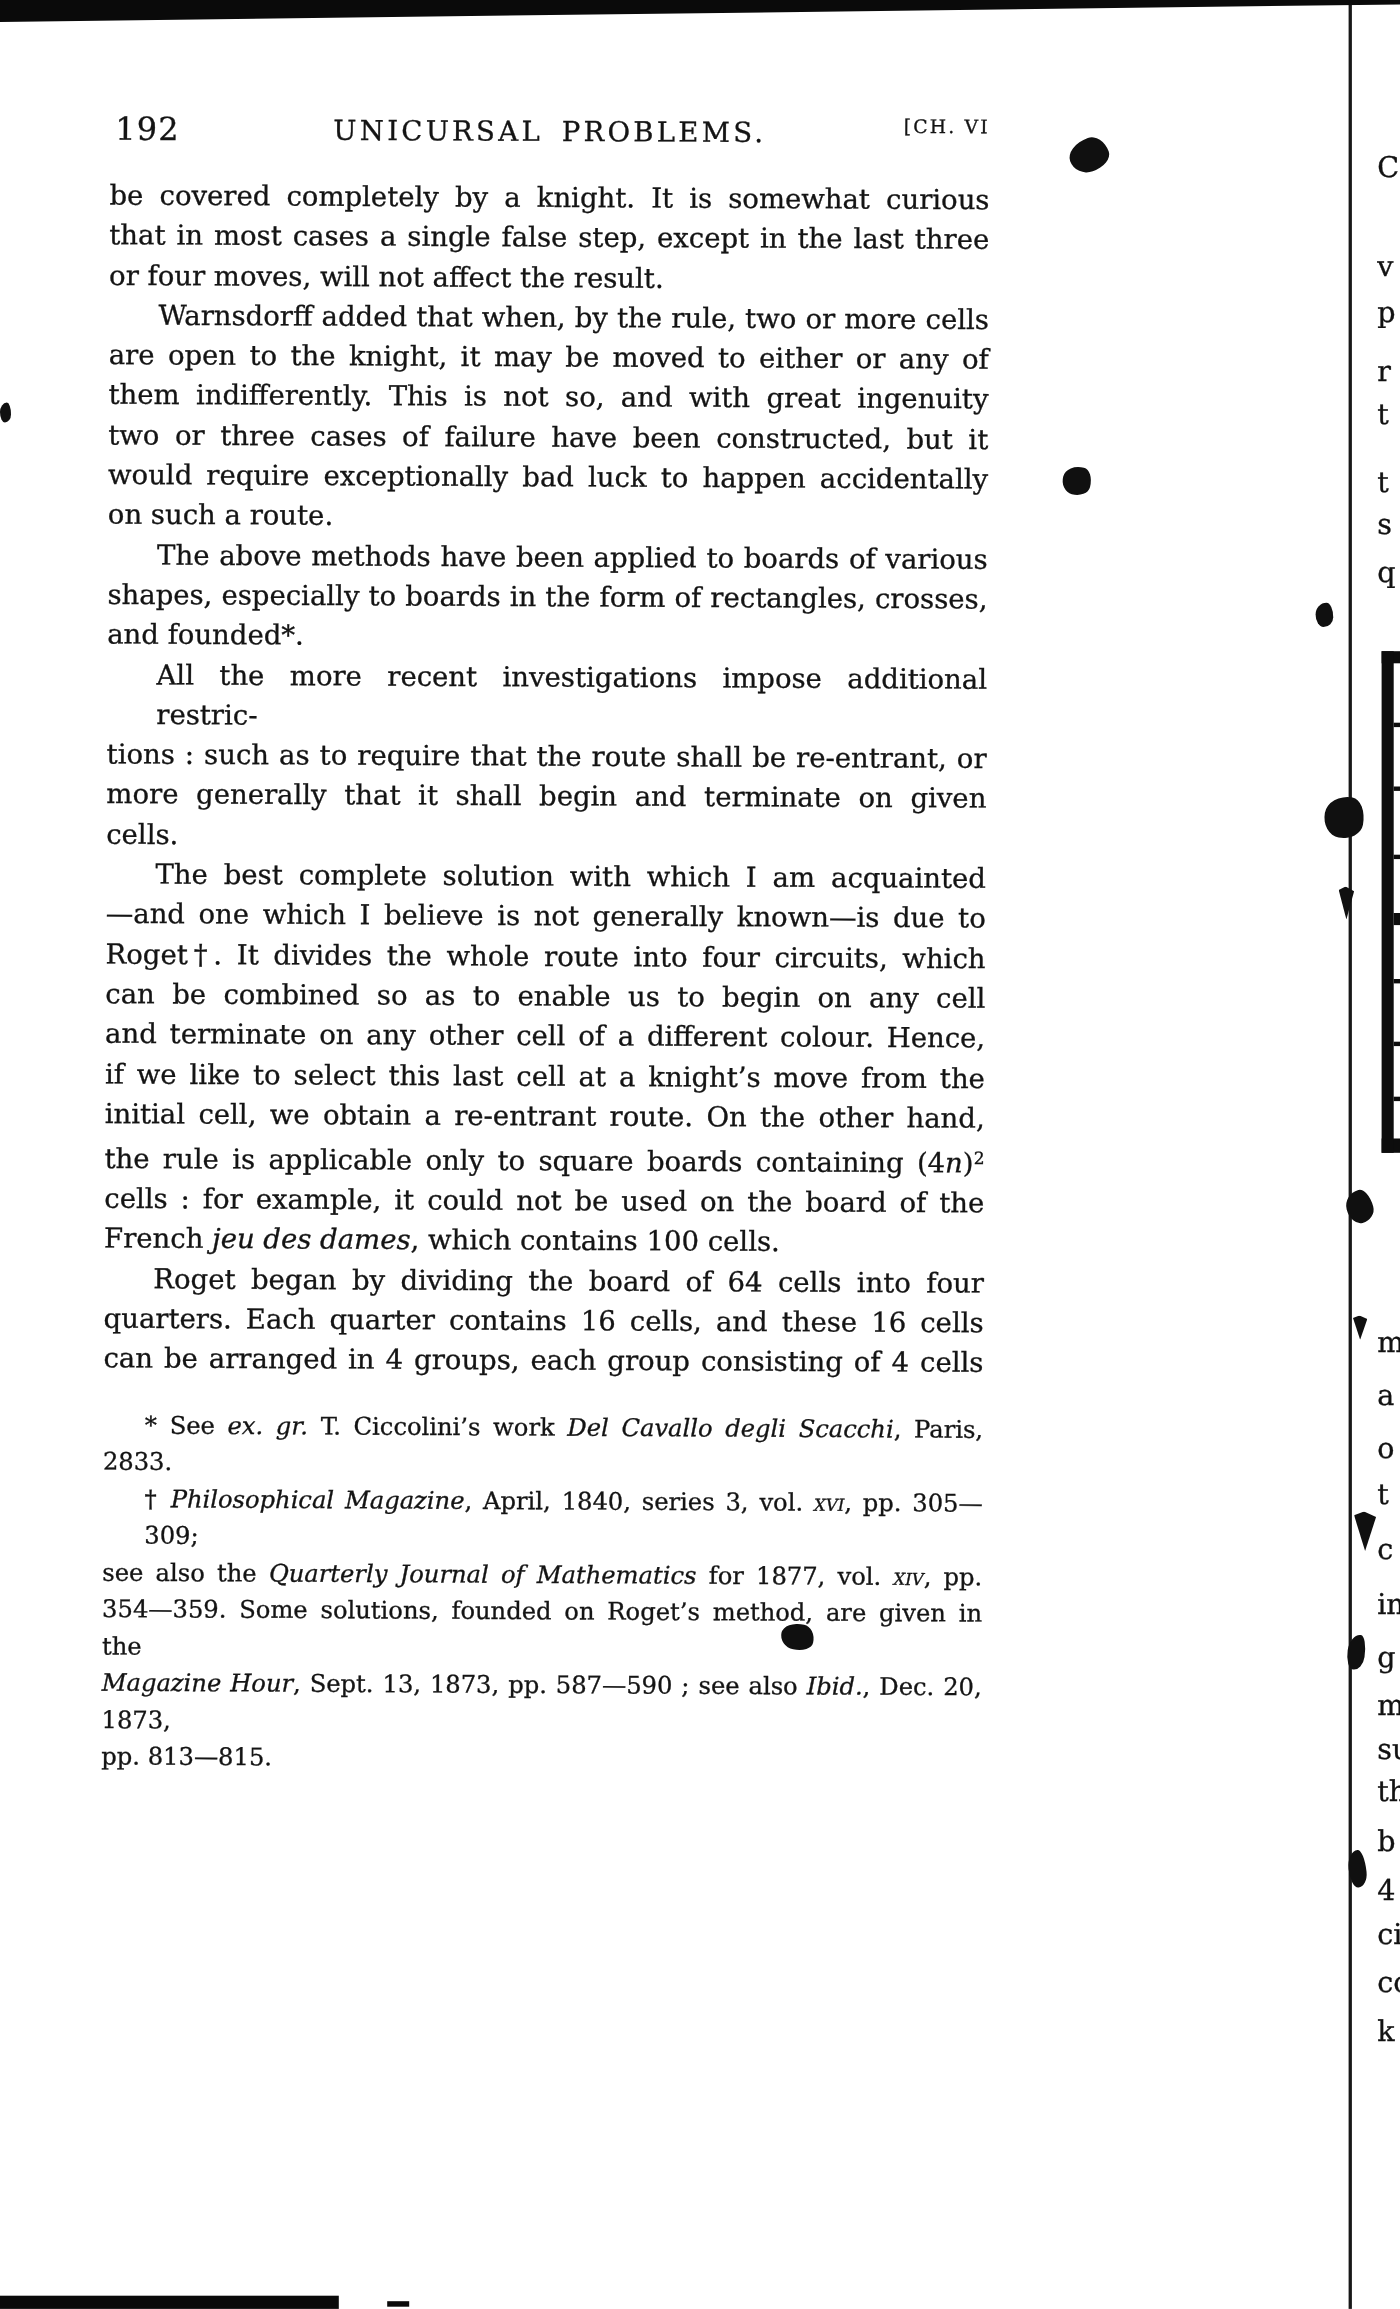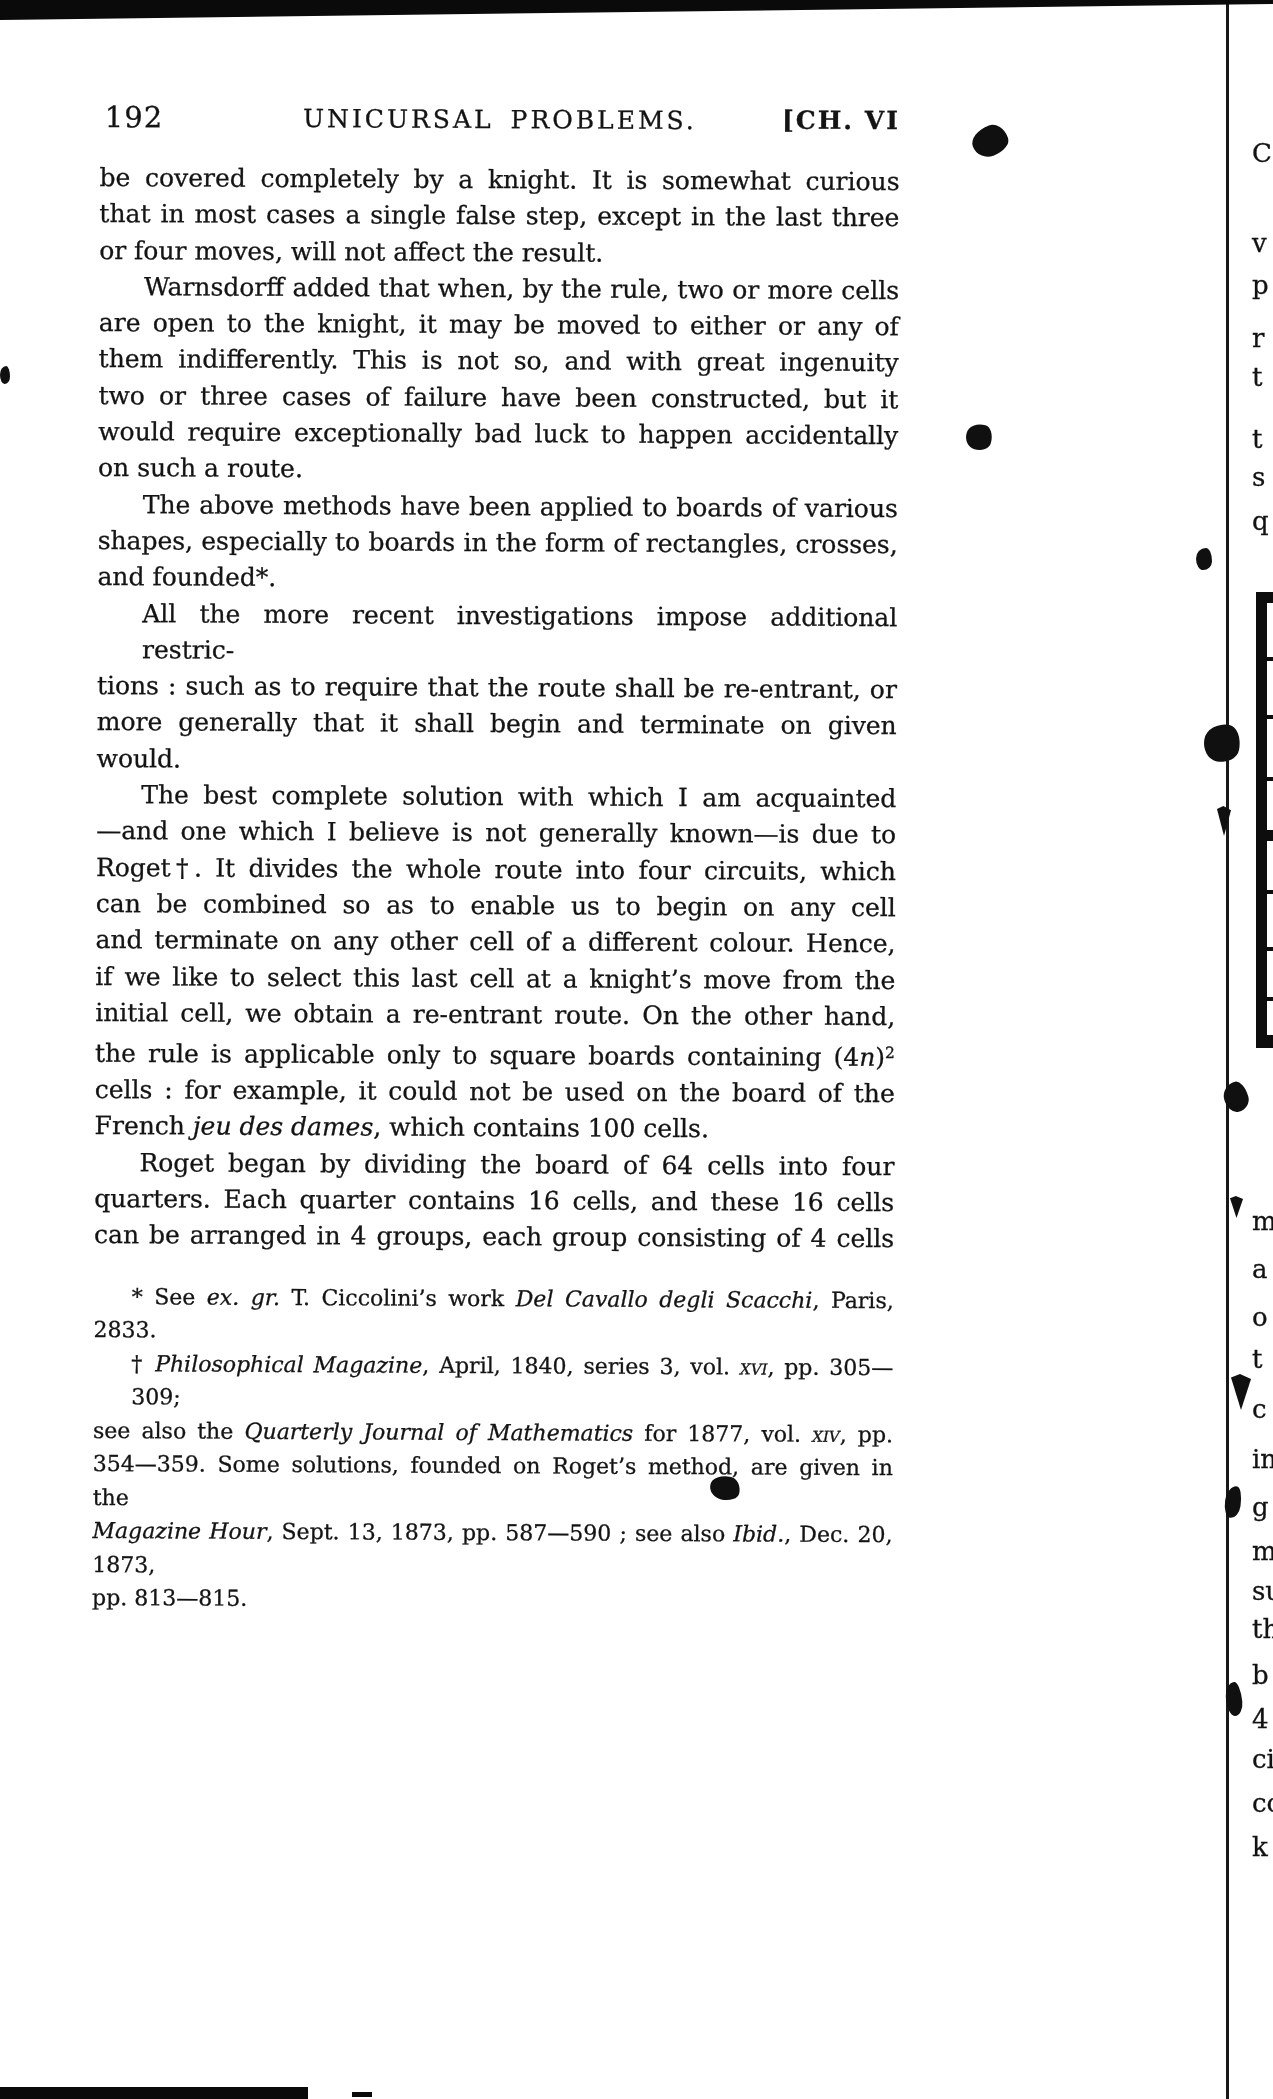--- a/index.html
+++ b/index.html
@@ -3,21 +3,21 @@
 <meta charset="utf-8">
 <style>
   html,body{margin:0;padding:0;background:#ffffff;}
   .scan{position:relative;width:1273px;height:2099px;background:#ffffff;overflow:hidden;
         font-family:"DejaVu Serif","Liberation Serif",serif;color:#141414;}
   .main{position:absolute;left:100px;top:100px;width:800px;transform:rotate(0.3deg);transform-origin:0 0;
         -webkit-text-stroke:0.3px #141414;}
   .hdr{position:relative;height:36px;}
   .pgnum{position:absolute;left:5px;top:0;font-size:29px;letter-spacing:1px;text-align:right;}
   .title{position:absolute;left:0;right:0;top:3px;text-align:center;font-size:25px;letter-spacing:3px;word-spacing:6px;}
-  .chap{position:absolute;right:0;top:2px;font-size:25px;letter-spacing:2px;font-weight:bold;}
+  .chap{position:absolute;right:0;top:2px;font-size:17px;letter-spacing:2px;}
   .body{margin-top:24px;}
   .body .ln{font-size:25px;line-height:36.3px;white-space:normal;}
   .fns{margin-top:26px;}
   .fns .ln{font-size:22px;line-height:33.5px;}
   .ln{text-align:left;}
   .ln.j{text-align:justify;text-align-last:justify;}
   .ln.ind{padding-left:45px;}
   .fns .ln.ind{padding-left:38px;}
   .it{font-style:italic;}
   .sc{font-variant:small-caps;font-style:italic;}
@@ -60,21 +60,21 @@
         </div>
         <div>
           <div class="ln j ind"><span>The above methods have been applied to boards of various</span></div>
           <div class="ln j"><span>shapes, especially to boards in the form of rectangles, crosses,</span></div>
           <div class="ln"><span>and founded*.</span></div>
         </div>
         <div>
           <div class="ln j ind"><span>All the more recent investigations impose additional restric-</span></div>
           <div class="ln j"><span>tions : such as to require that the route shall be re-entrant, or</span></div>
           <div class="ln j"><span>more generally that it shall begin and terminate on given</span></div>
-          <div class="ln"><span>would.</span></div>
+          <div class="ln"><span>cells.</span></div>
         </div>
         <div>
           <div class="ln j ind"><span>The best complete solution with which I am acquainted</span></div>
           <div class="ln j"><span>—and one which I believe is not generally known—is due to</span></div>
           <div class="ln j"><span>Roget†.  It divides the whole route into four circuits, which</span></div>
           <div class="ln j"><span>can be combined so as to enable us to begin on any cell</span></div>
           <div class="ln j"><span>and terminate on any other cell of a different colour.  Hence,</span></div>
           <div class="ln j"><span>if we like to select this last cell at a knight’s move from the</span></div>
           <div class="ln j"><span>initial cell, we obtain a re-entrant route.  On the other hand,</span></div>
           <div class="ln j"><span>the rule is applicable only to square boards containing (4</span><span class="it">n</span><span>)</span><span class="sup">2</span></div>

